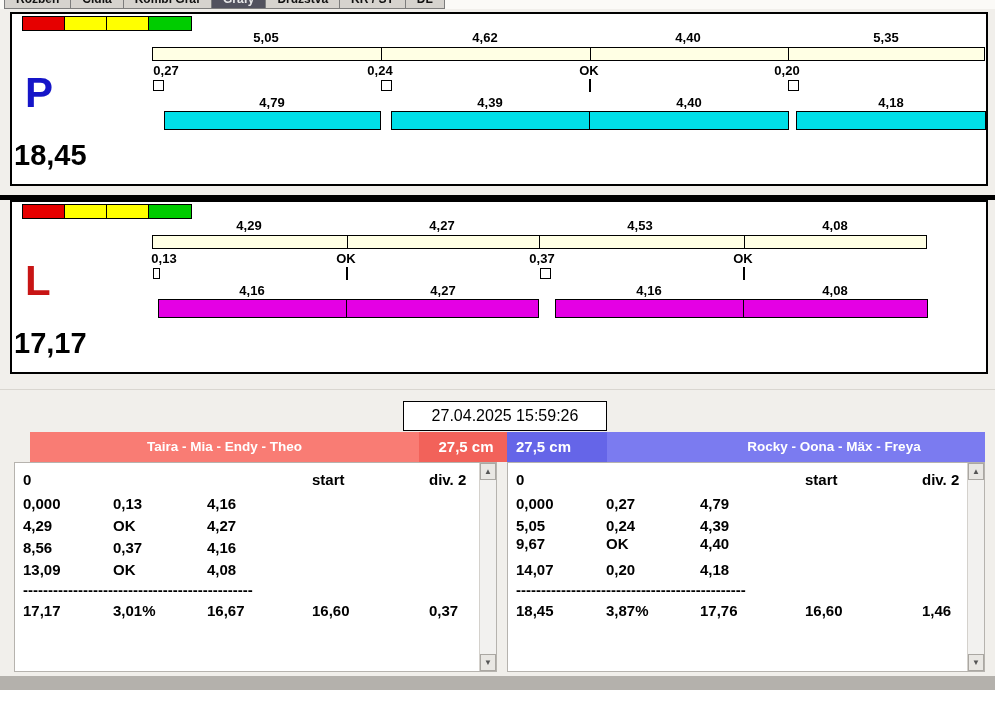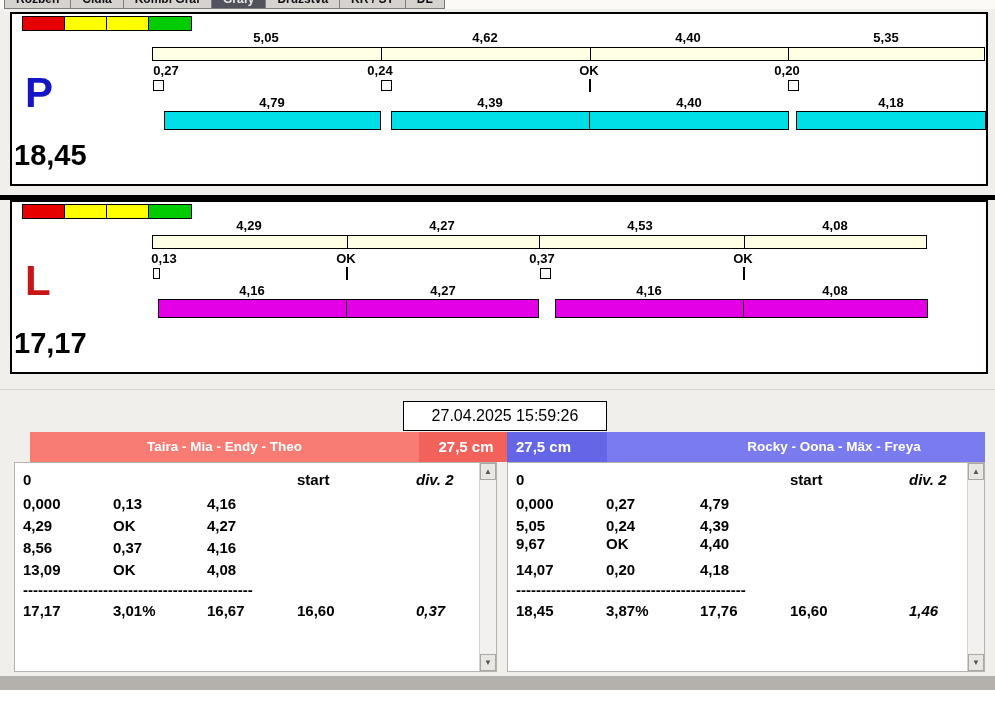--- a/index.html
+++ b/index.html
@@ -59,21 +59,21 @@
   .members.r { left:100px; width:454px; }
   .cm { position:absolute; top:0; height:30px; line-height:30px; color:#fff; font-weight:bold; font-size:15px; text-align:center; }
   .cm.l { left:389px; width:94px; background:#f2625a; }
   .cm.r { left:0; width:100px; background:#6565e8; text-align:left; padding-left:9px; }
 
   .listbox { position:absolute; top:62px; height:210px; background:#fff; border:1px solid #b6b3ae; overflow:hidden; }
   .listbox.l { left:0; width:483px; }
   .listbox.r { left:493px; width:478px; }
   .trow { position:absolute; left:0; right:17px; height:20px; font-size:15px; font-weight:bold; color:#000; }
   .trow span { position:absolute; white-space:nowrap; }
-  .c1 { left:8px; } .c2 { left:98px; } .c3 { left:192px; } .c4 { left:282px; } .c5 { left:401px;font-style:italic; }
+  .c1 { left:8px; } .c2 { left:98px; } .c3 { left:192px; } .c4 { left:297px; } .c5 { left:414px; }
   .vscroll { position:absolute; right:0; top:0; bottom:0; width:17px; background:#f2f1ef; border-left:1px solid #d4d1cc; }
   .sb-btn { position:absolute; left:0; width:16px; height:17px; background:#e9e7e3; border:1px solid #aaa7a2;
             font-size:8px; color:#555; text-align:center; line-height:16px; }
   .sb-btn.up { top:0; } .sb-btn.down { bottom:0; }
 
   .bottom-bar { position:absolute; left:0; top:676px; width:995px; height:14px; background:#b4b1ac; }
 </style>
 </head>
 <body>
 

